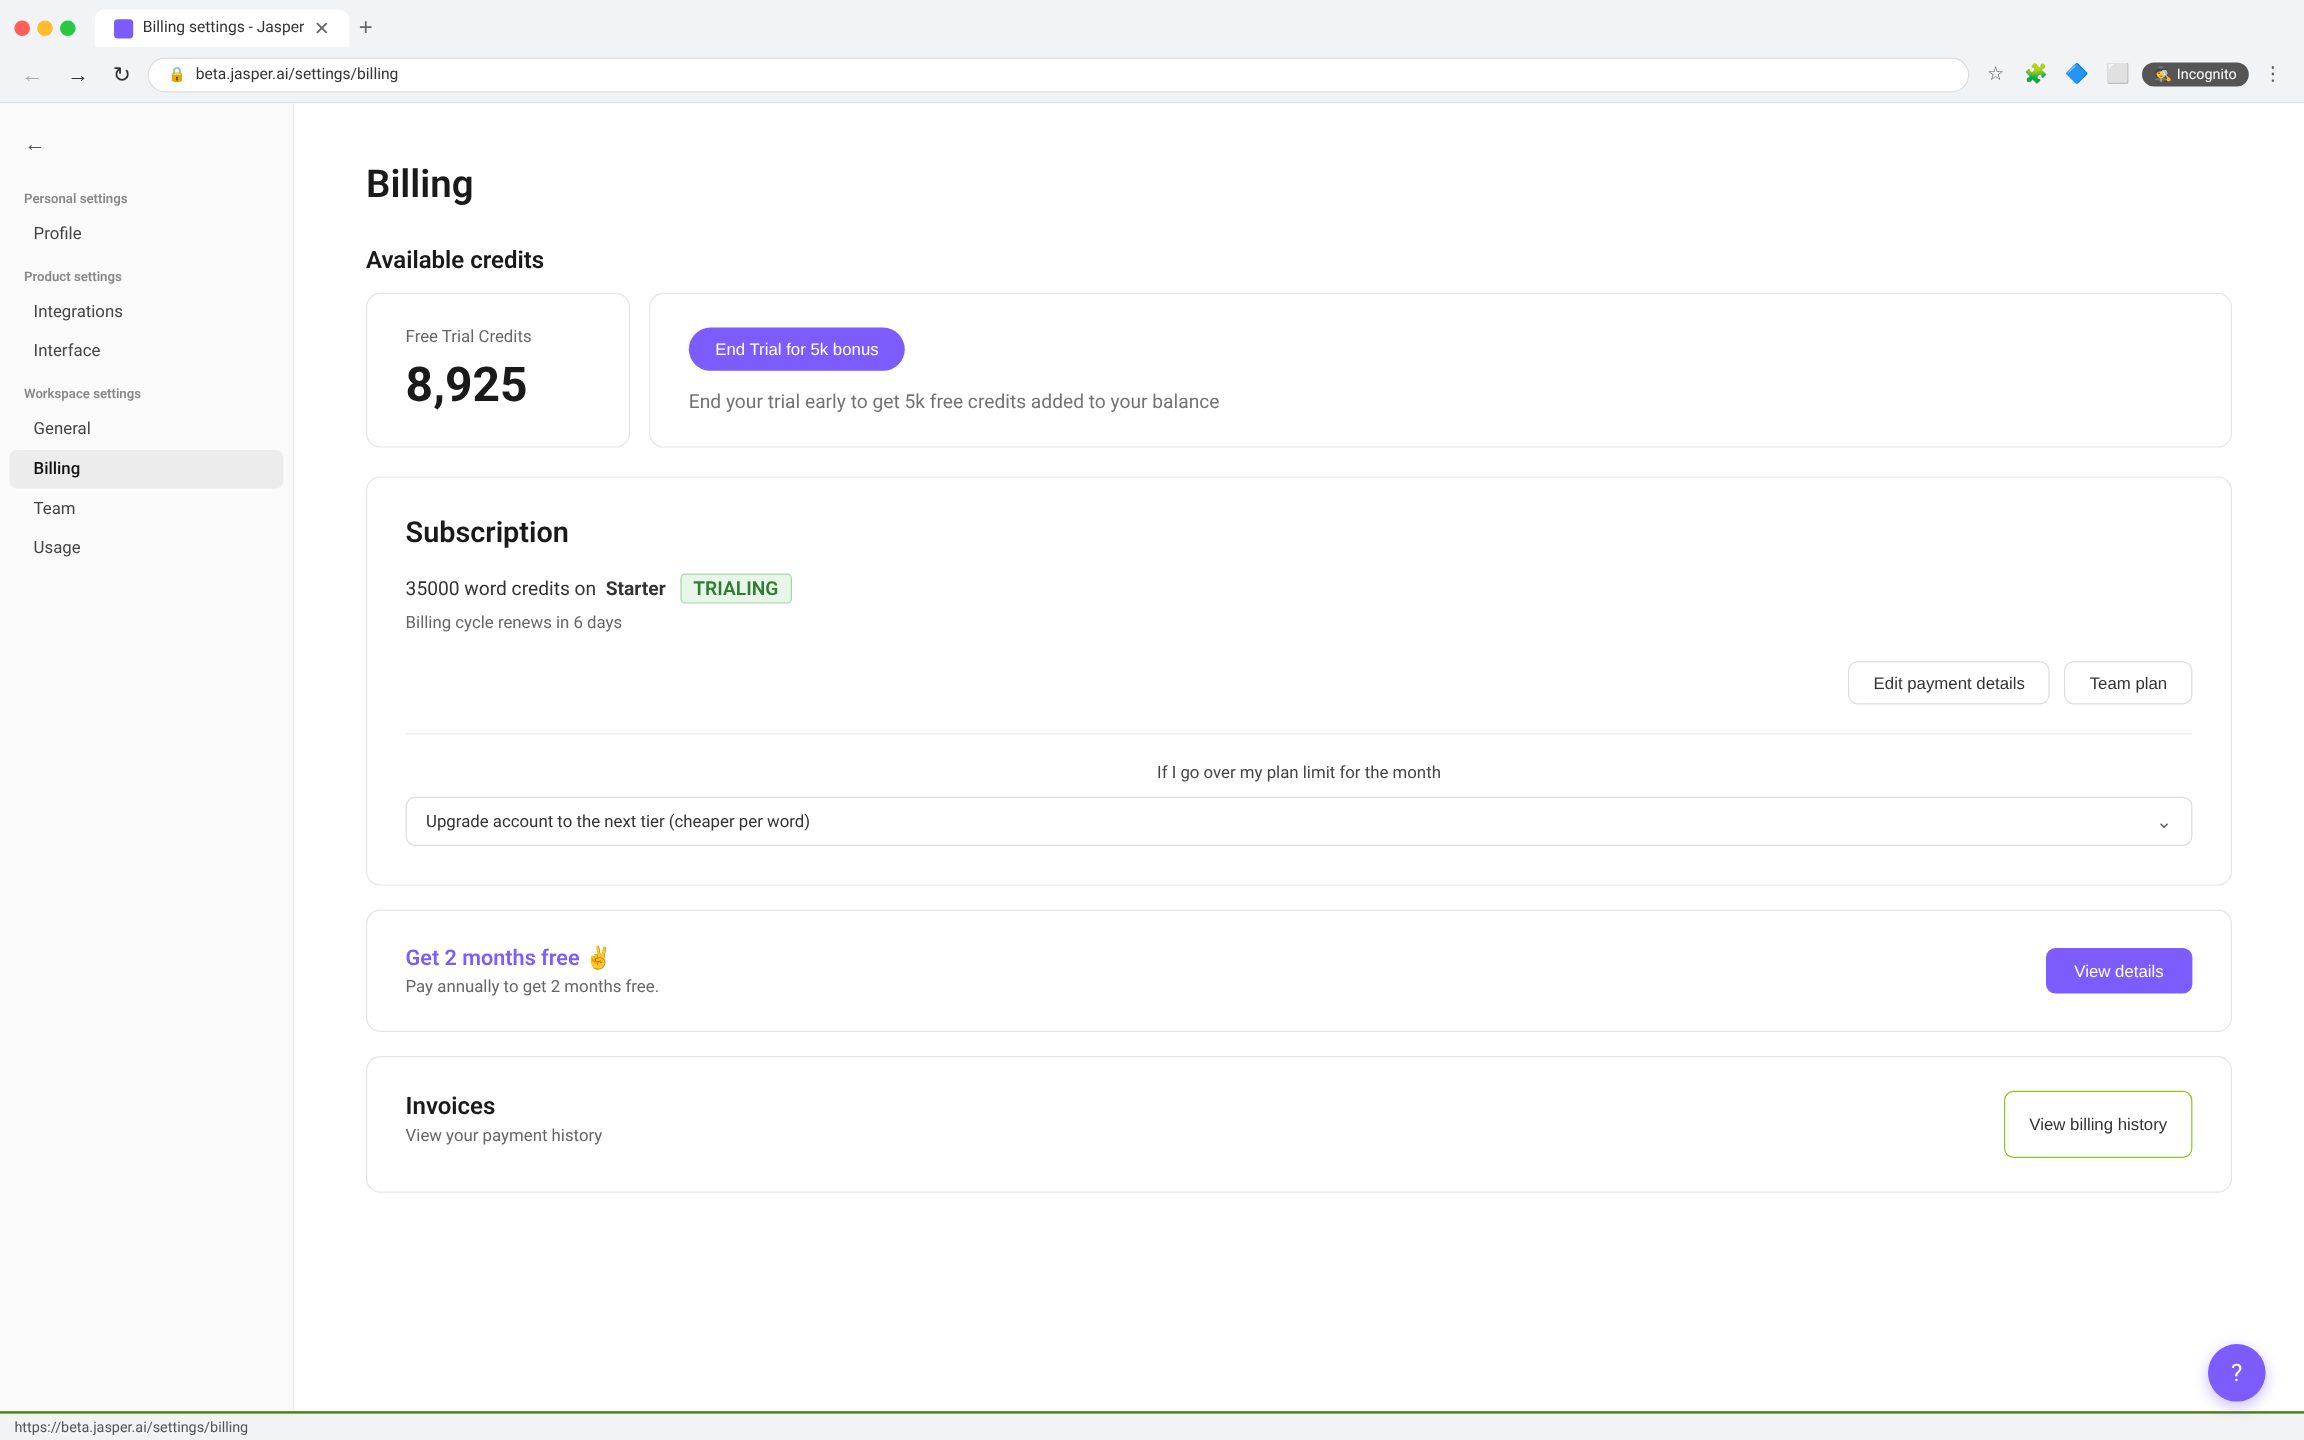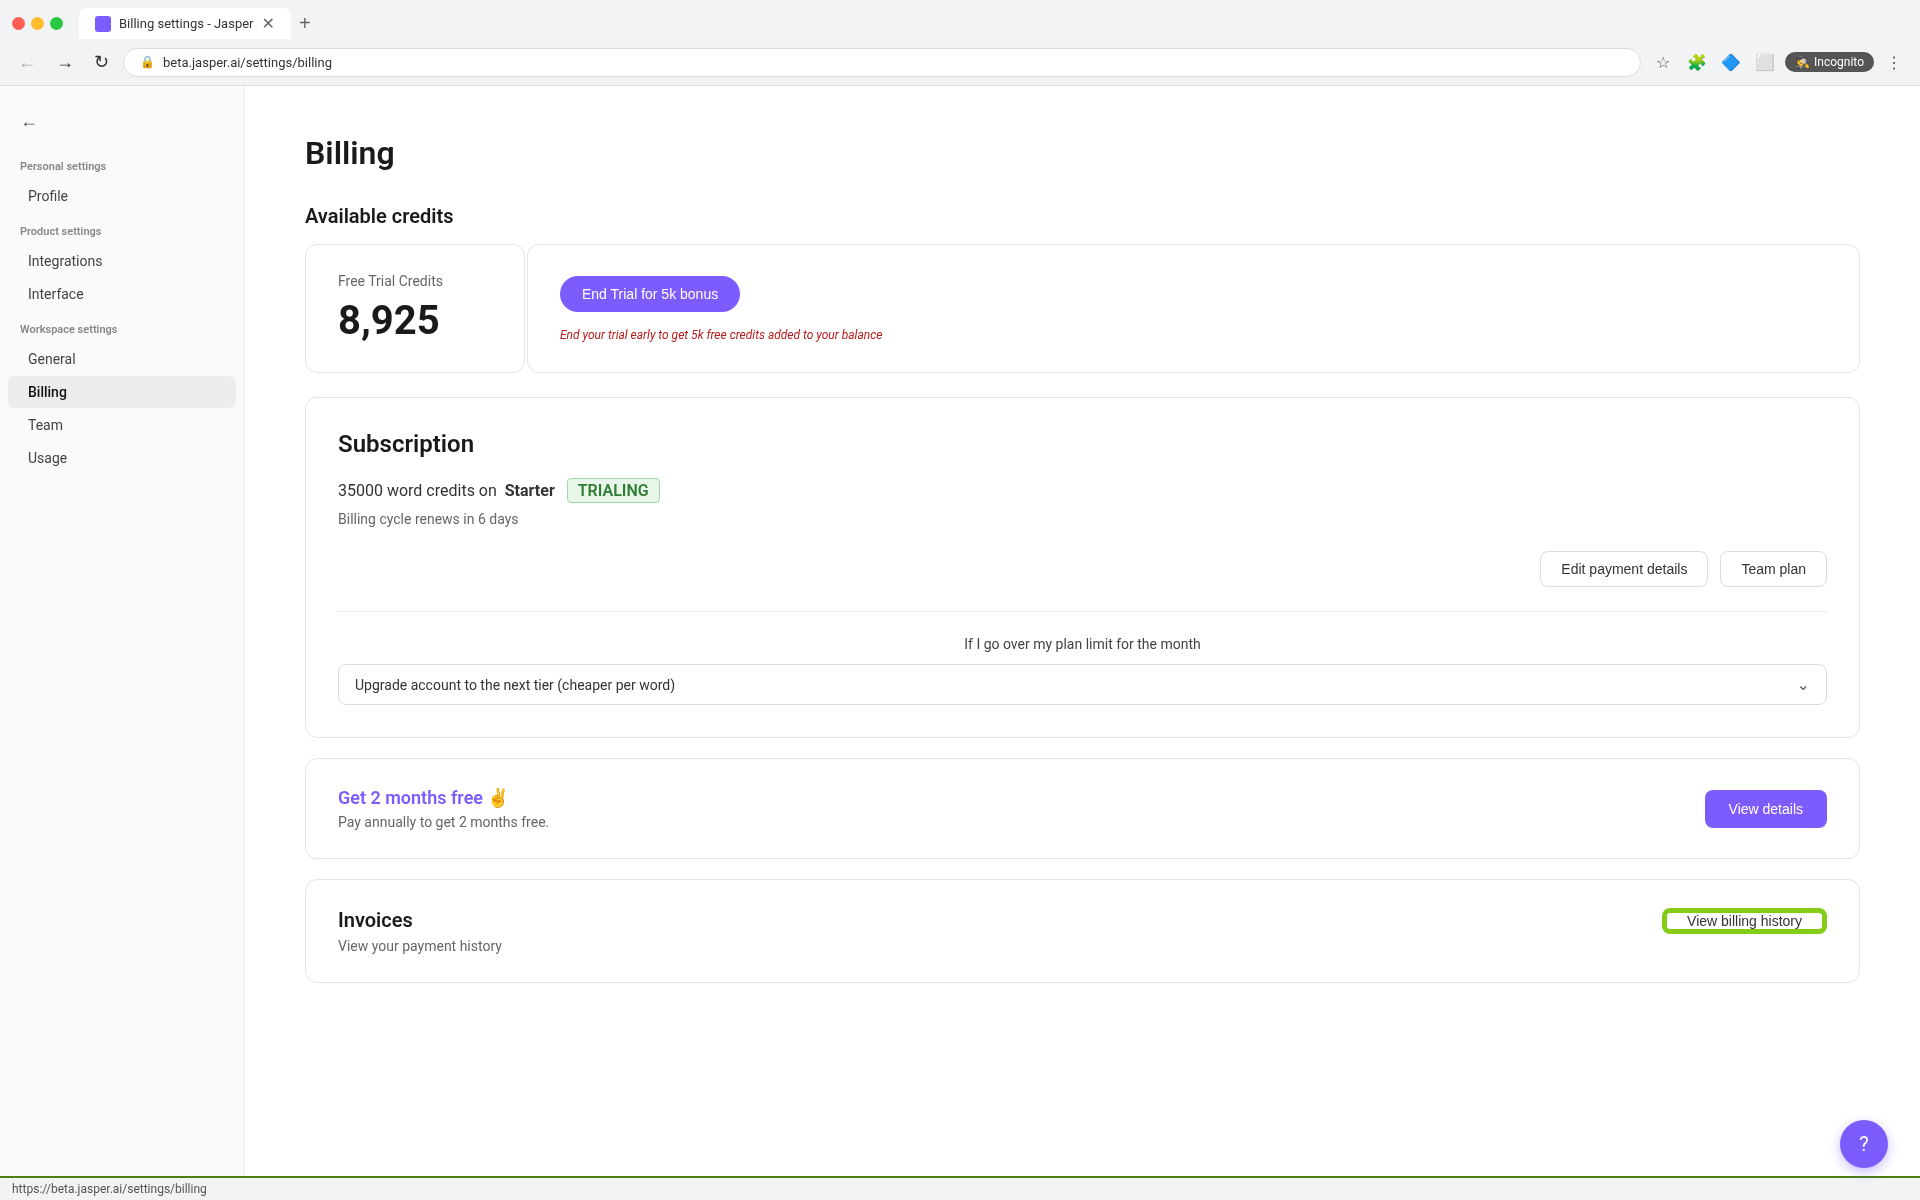--- a/index.html
+++ b/index.html
@@ -38,28 +38,28 @@
     .sidebar-item { padding: 8px 20px; font-size: 14px; color: #444; cursor: pointer; border-radius: 6px; margin: 1px 8px; }
     .sidebar-item.active { background: #ececec; font-weight: 500; color: #111; }
 
     
     .main-content { flex: 1; padding: 48px 60px; overflow-y: auto; background: #fff; }
     .page-title { font-size: 32px; font-weight: 600; color: #1a1a1a; margin-bottom: 32px; }
 
     
     .section-title { font-size: 20px; font-weight: 600; color: #1a1a1a; margin-bottom: 16px; }
 
-    .credits-row { display: flex; gap: 2px; margin-bottom: 24px; }
+    .credits-row { display: flex; gap: 16px; margin-bottom: 24px; }
     .credits-card { background: #fff; border: 1px solid #e5e5e5; border-radius: 12px; padding: 28px 32px; }
     .credits-card.small { min-width: 220px; }
     .credits-card.large { flex: 1; display: flex; flex-direction: column; justify-content: center; }
     .credits-label { font-size: 14px; color: #666; margin-bottom: 8px; }
     .credits-number { font-size: 40px; font-weight: 700; color: #1a1a1a; }
     .end-trial-btn { background: #7c5cfc; color: #fff; border: none; border-radius: 20px; padding: 10px 22px; font-size: 14px; font-weight: 500; cursor: pointer; margin-bottom: 16px; display: inline-block; }
-    .end-trial-desc { font-size: 12px; color: #b91c1c; font-style: italic; }
+    .end-trial-desc { font-size: 16px; color: #737373; }
 
     
     .subscription-card { background: #fff; border: 1px solid #e5e5e5; border-radius: 12px; padding: 32px; margin-bottom: 20px; }
     .subscription-title { font-size: 24px; font-weight: 600; color: #1a1a1a; margin-bottom: 20px; }
     .subscription-plan-row { display: flex; align-items: center; gap: 12px; margin-bottom: 8px; }
     .subscription-plan-text { font-size: 16px; color: #333; }
     .plan-name { font-weight: 700; }
     .trial-badge { background: #e8f5e9; color: #2e7d32; border: 1px solid #a5d6a7; border-radius: 4px; padding: 2px 10px; font-size: 16px; font-weight: 600; }
     .billing-cycle { font-size: 14px; color: #666; margin-bottom: 24px; }
     .subscription-actions { display: flex; justify-content: flex-end; gap: 12px; margin-bottom: 24px; }
@@ -74,21 +74,21 @@
     .annual-card-left {}
     .annual-title { font-size: 18px; font-weight: 600; color: #7c5cfc; margin-bottom: 6px; }
     .annual-desc { font-size: 14px; color: #666; }
     .view-details-btn { background: #7c5cfc; color: #fff; border: none; border-radius: 8px; padding: 11px 24px; font-size: 14px; font-weight: 500; cursor: pointer; }
 
     
     .invoices-card { background: #fff; border: 1px solid #e5e5e5; border-radius: 12px; padding: 28px 32px; display: flex; align-items: flex-start; justify-content: space-between; }
     .invoices-left {}
     .invoices-title { font-size: 20px; font-weight: 600; color: #1a1a1a; margin-bottom: 6px; }
     .invoices-desc { font-size: 14px; color: #666; }
-    .view-billing-btn { background: #fff; border: 5px solid #84cc16; border-radius: 8px; padding: 0 20px; font-size: 14px; color: #333; cursor: pointer; white-space: nowrap; }
+    .view-billing-btn { background: #fff; border: 1px solid #84cc16; border-radius: 8px; padding: 19px 20px; font-size: 14px; color: #333; cursor: pointer; white-space: nowrap; }
 
     
     .help-btn { position: fixed; bottom: 32px; right: 32px; width: 48px; height: 48px; background: #7c5cfc; border-radius: 50%; display: flex; align-items: center; justify-content: center; color: #fff; font-size: 20px; cursor: pointer; z-index: 100; box-shadow: 0 4px 12px rgba(124,92,252,0.4); }
 
     
     .status-bar { background: #f1f3f4; border-top: 2px solid #4d7c0f; padding: 4px 12px; font-size: 12px; color: #555; flex-shrink: 0; }
   </style>
 </head>
 <body>
 

